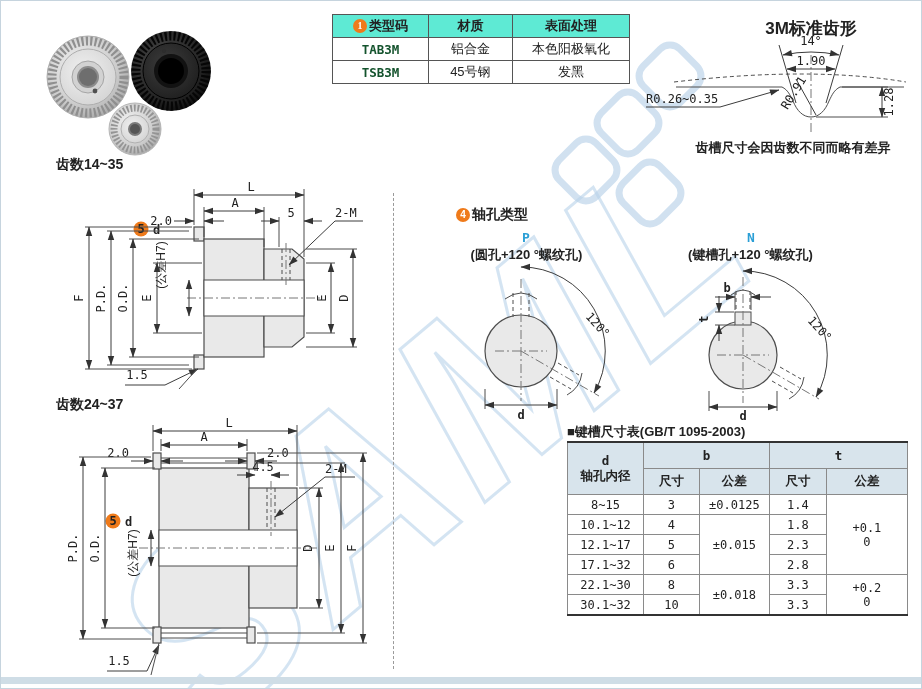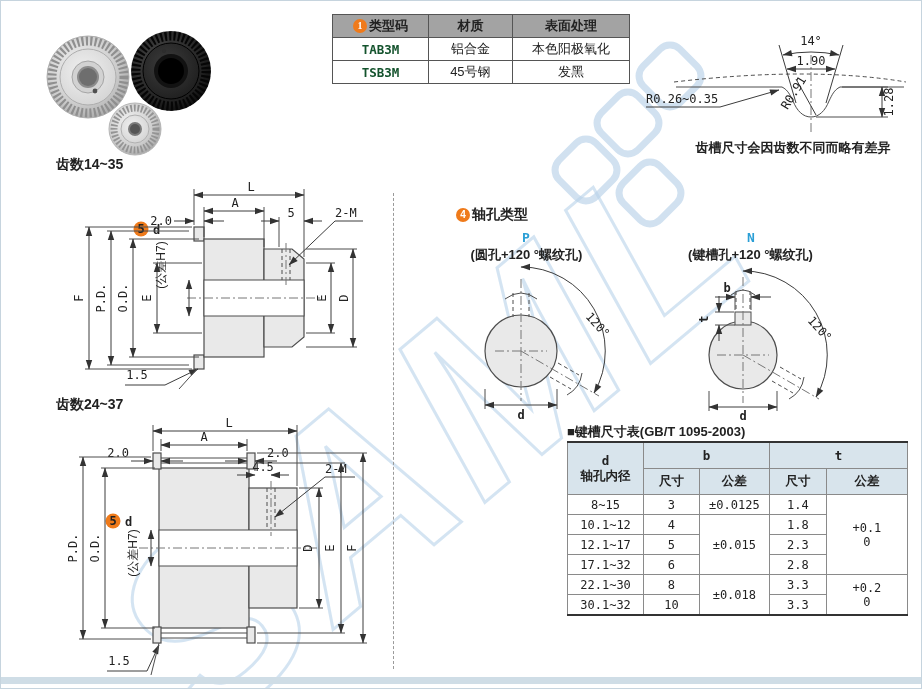--- a/index.html
+++ b/index.html
@@ -10,21 +10,21 @@
   
   .wm-text{position:absolute;left:60px;top:290px;z-index:1;font-size:250px;font-weight:bold;font-style:italic;
            letter-spacing:8px;transform:rotate(-40deg);color:transparent;
            -webkit-text-stroke:3px rgba(176,206,232,0.55);pointer-events:none;white-space:nowrap;}
   .wm-chain{z-index:1;opacity:.65;}
   .layer{z-index:2;}
   
   table{border-collapse:collapse;}
   .spec{width:298px;font-size:13px;background:#fff;}
   .spec th,.spec td{border:1px solid #555;text-align:center;padding:0;height:22px;}
-  .spec thead th{background:#a3a3a3;font-weight:600;font-family:Liberation Serif, serif;}
+  .spec thead th{background:#5eead4;font-weight:600;font-family:Liberation Serif, serif;}
   .spec .code{font-family:"DejaVu Sans Mono",monospace;font-weight:bold;color:#14532d;font-size:12.5px;}
   
   .kw{width:341px;font-size:12.5px;background:#fff;}
   .kw th,.kw td{border:1px solid #8a8a8a;text-align:center;padding:0;}
   .kw thead th{background:#d8e4ec;font-weight:600;height:25px;}
   .kw tbody td{height:19px;font-family:"DejaVu Sans Mono",monospace;font-size:12px;}
   .kw{border-top:2px solid #333;border-bottom:2px solid #333;}
   .badge{display:inline-block;width:14px;height:14px;line-height:14px;border-radius:50%;
          background:#ef7a1a;color:#fff;font-size:10px;font-weight:bold;text-align:center;
          vertical-align:1px;margin-right:2px;font-style:normal;}
@@ -124,20 +124,21 @@
         <td>本色阳极氧化</td>
       </tr>
       <tr>
         <td class="code">TSB3M</td>
         <td>45号钢</td>
         <td>发黑</td>
       </tr>
     </tbody>
   </table>
 
+  <div class="abs layer" style="left:700px;top:16px;width:220px;text-align:center;font-size:17px;font-weight:bold">3M标准齿形</div>
   <svg class="abs layer" style="left:645px;top:32px" width="265" height="118" viewBox="0 0 265 118">
     <path class="ln" d="M30,54 H136"></path>
       <path class="ln" d="M194,54 H258"></path>
     <path class="ln" d="M136,54 C142,57 144,62 147,68 C151,78 157,84 165,84 C173,84 179,78 183,68 C186,62 188,57 194,54"></path>
     <path class="ln dash" d="M28,49 Q165,33 260,49"></path>
     <line class="cdash" x1="165" y1="22" x2="165" y2="102"></line>
     <line class="dim" x1="150" y1="70" x2="133" y2="12"></line>
     <line class="dim" x1="180" y1="70" x2="197" y2="12"></line>
     <path class="dim" d="M137,22 Q165,16 193,22" marker-start="url(#arr)" marker-end="url(#arr)"></path>
     <text x="165" y="12" text-anchor="middle" font-size="11">14°</text>

